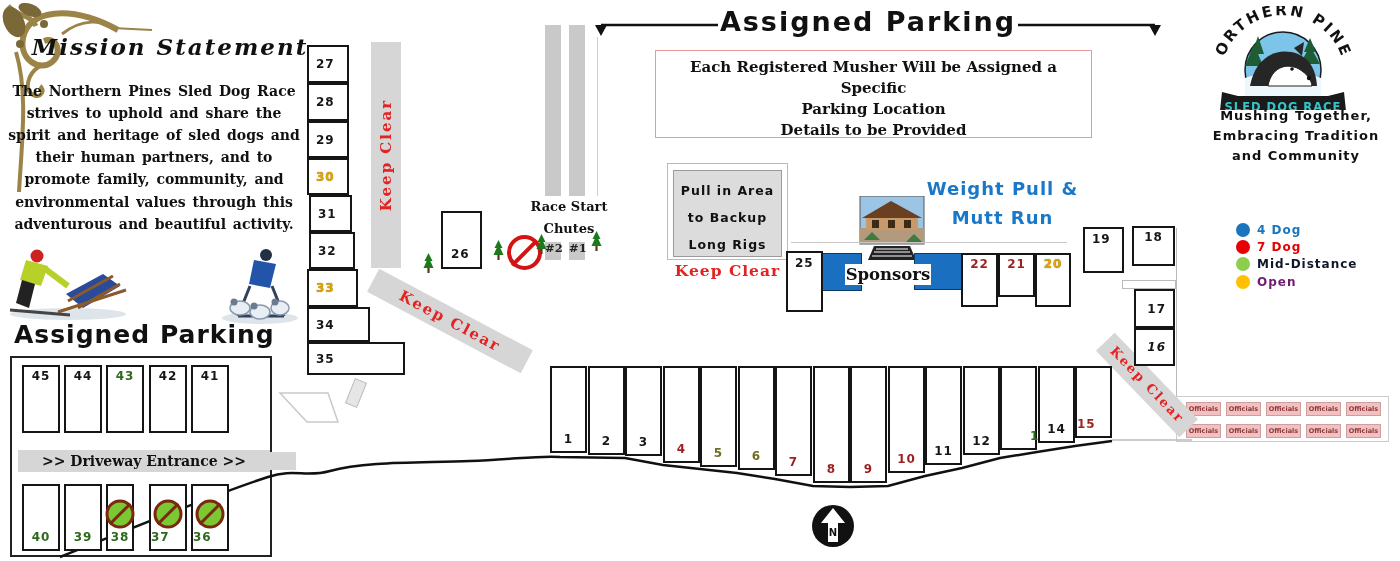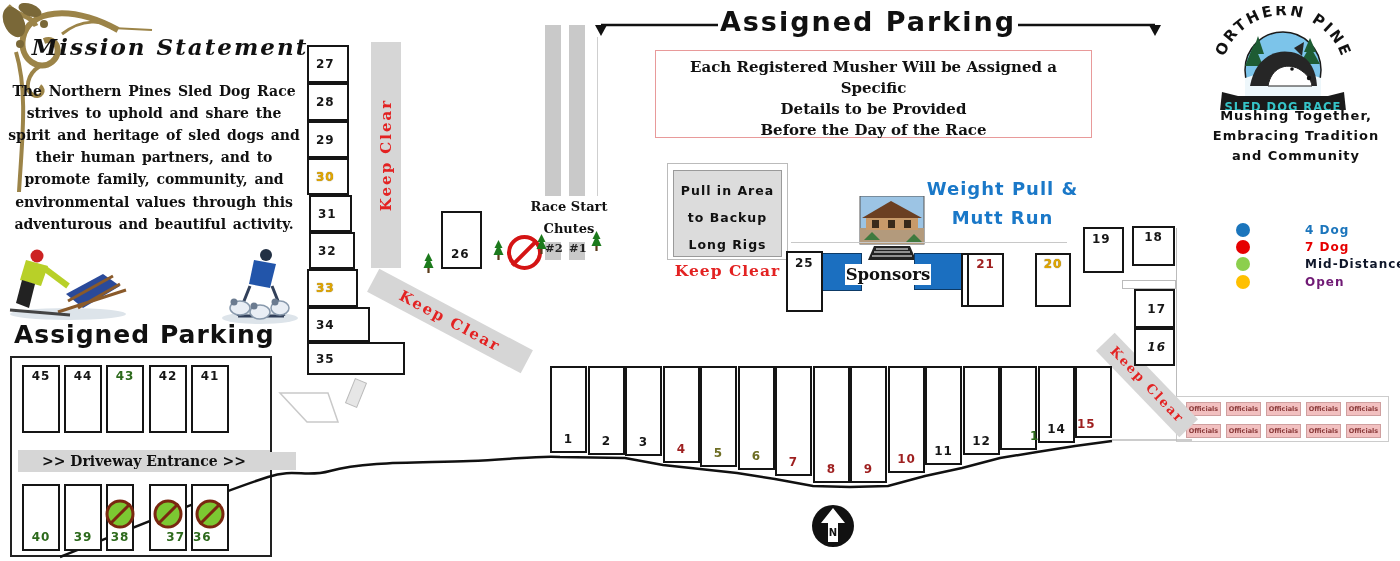--- a/index.html
+++ b/index.html
@@ -18,21 +18,21 @@
   .vtext{position:absolute;left:50%;top:50%;transform:translate(-50%,-50%) rotate(-90deg);
          white-space:nowrap;font-size:15px;letter-spacing:2px;}
   .npz{position:absolute;left:50%;top:44%;transform:translate(-50%,-50%);width:23px;height:23px;
        border-radius:50%;background:#7cc832;border:3px solid #7a2810;box-sizing:content-box;}
   .npz::before{content:"";position:absolute;left:-3px;top:10px;width:29px;height:3px;
        background:#7a2810;transform:rotate(-45deg);}
   .npr{position:absolute;width:27px;height:27px;border-radius:50%;background:#fff;
        border:4px solid #d41414;box-sizing:content-box;}
   .npr::before{content:"";position:absolute;left:-4px;top:12px;width:35px;height:4px;
        background:#d41414;transform:rotate(-45deg);}
-  .legend-row{position:absolute;display:flex;align-items:center;height:15px;gap:48px;}
+  .legend-row{position:absolute;display:flex;align-items:center;height:15px;}
   .legend-dot{width:14px;height:14px;border-radius:50%;margin-right:7px;flex:0 0 auto;}
   .legend-label{font-size:12px;font-weight:bold;letter-spacing:1px;white-space:nowrap;}
   .official{position:absolute;background:#f2c0c0;border:1px solid #cf9f9f;color:#8b3a3a;
        font-size:6.5px;font-weight:bold;text-align:center;line-height:12px;width:33px;height:12px;
        overflow:hidden;white-space:nowrap;}
   .notice-line{font-size:15px;line-height:21px;text-align:center;color:#111;}
   .pull-line{font-size:12.5px;line-height:27px;text-align:center;color:#111;letter-spacing:1px;}
   .tag-line{font-size:13px;line-height:20px;text-align:center;color:#111;letter-spacing:1px;}
 </style>
 </head>
@@ -113,22 +113,22 @@
   <svg class="abs" style="left:595px;top:16px" width="568" height="26">
     <line x1="6" y1="9" x2="560" y2="9" stroke="#111" stroke-width="2.5"></line>
     <polygon points="0,9 12,9 6,20" fill="#111"></polygon>
     <polygon points="554,9 566,9 560,20" fill="#111"></polygon>
   </svg>
   <div class="abs roundb" style="left:718px;top:6px;width:300px;text-align:center;font-size:27px;letter-spacing:2px;color:#111;background:#fff">Assigned Parking</div>
 
   <div class="abs serifb" style="left:655px;top:50px;width:437px;height:88px;border:1.5px solid #e89a9a;box-sizing:border-box;padding-top:6px">
     <div id="notice-lines">
         <div class="notice-line">Each Registered Musher Will be Assigned a Specific</div>
+        <div class="notice-line">Parking Location</div>
         <div class="notice-line">Details to be Provided</div>
-        <div class="notice-line">Before the Day of the Race</div>
       </div>
   </div>
 
   <div class="abs" style="left:597px;top:37px;width:1px;height:172px;background:#cfcfcf"></div>
 
   <div class="abs" style="left:545px;top:25px;width:16px;height:235px;background:#c9c9c9"></div>
   <div class="abs" style="left:569px;top:25px;width:16px;height:235px;background:#c9c9c9"></div>
   <div class="abs serifb" style="left:526px;top:196px;width:86px;height:46px;background:#fff;text-align:center;font-size:13px;line-height:22px;color:#111">
     <div>Race Start</div>
     <div>Chutes</div>
@@ -299,21 +299,21 @@
         <span class="num c-g" style="bottom: 5px; left: 0px; right: 0px; text-align: center;">40</span>
       </div>
       <div class="spot" style="left: 64px; top: 484px; width: 38px; height: 67px;">
         <span class="num c-g" style="bottom: 5px; left: 0px; right: 0px; text-align: center;">39</span>
       </div>
       <div class="spot" style="left: 106px; top: 484px; width: 28px; height: 67px;">
         <span class="num c-g" style="bottom: 5px; left: 0px; right: 0px; text-align: center;">38</span>
         <div class="npz"></div>
       </div>
       <div class="spot" style="left: 149px; top: 484px; width: 38px; height: 67px;">
-        <span class="num c-g" style="bottom: 5px; left: 0px; right: 0px; text-align: right;">37</span>
+        <span class="num c-g" style="bottom: 5px; left: 0px; right: 0px; text-align: left;">37</span>
         <div class="npz"></div>
       </div>
       <div class="spot" style="left: 191px; top: 484px; width: 38px; height: 67px;">
         <span class="num c-g" style="bottom: 5px; left: 0px; right: 0px; ">36</span>
         <div class="npz"></div>
       </div>
       <div class="spot" style="left: 307px; top: 45px; width: 42px; height: 38px;">
         <span class="num c-k" style="left: 7px; top: 50%; transform: translateY(-50%);">27</span>
       </div>
       <div class="spot" style="left: 307px; top: 83px; width: 42px; height: 38px;">
@@ -342,21 +342,21 @@
       </div>
       <div class="spot" style="left: 441px; top: 211px; width: 41px; height: 58px;">
         <span class="num c-k" style="bottom: 6px; left: 8px;">26</span>
       </div>
       <div class="spot" style="left: 786px; top: 251px; width: 37px; height: 61px;">
         <span class="num c-k" style="top: 3px; left: 7px;">25</span>
       </div>
       <div class="spot" style="left: 961px; top: 253px; width: 37px; height: 54px;">
         <span class="num c-r" style="top: 2px; left: 0px; right: 0px; text-align: center;">22</span>
       </div>
-      <div class="spot" style="left: 967px; top: 253px; width: 37px; height: 54px;">
+      <div class="spot" style="left: 998px; top: 253px; width: 37px; height: 44px;">
         <span class="num c-r" style="top: 2px; left: 0px; right: 0px; text-align: center;">21</span>
       </div>
       <div class="spot" style="left: 1035px; top: 253px; width: 36px; height: 54px;">
         <span class="num c-y" style="top: 2px; left: 0px; right: 0px; text-align: center;">20</span>
       </div>
       <div class="spot" style="left: 1083px; top: 227px; width: 41px; height: 46px;">
         <span class="num c-k" style="top: 3px; left: 7px;">19</span>
       </div>
       <div class="spot" style="left: 1132px; top: 226px; width: 43px; height: 40px;">
         <span class="num c-k" style="top: 2px; left: 0px; right: 0px; text-align: center;">18</span>

